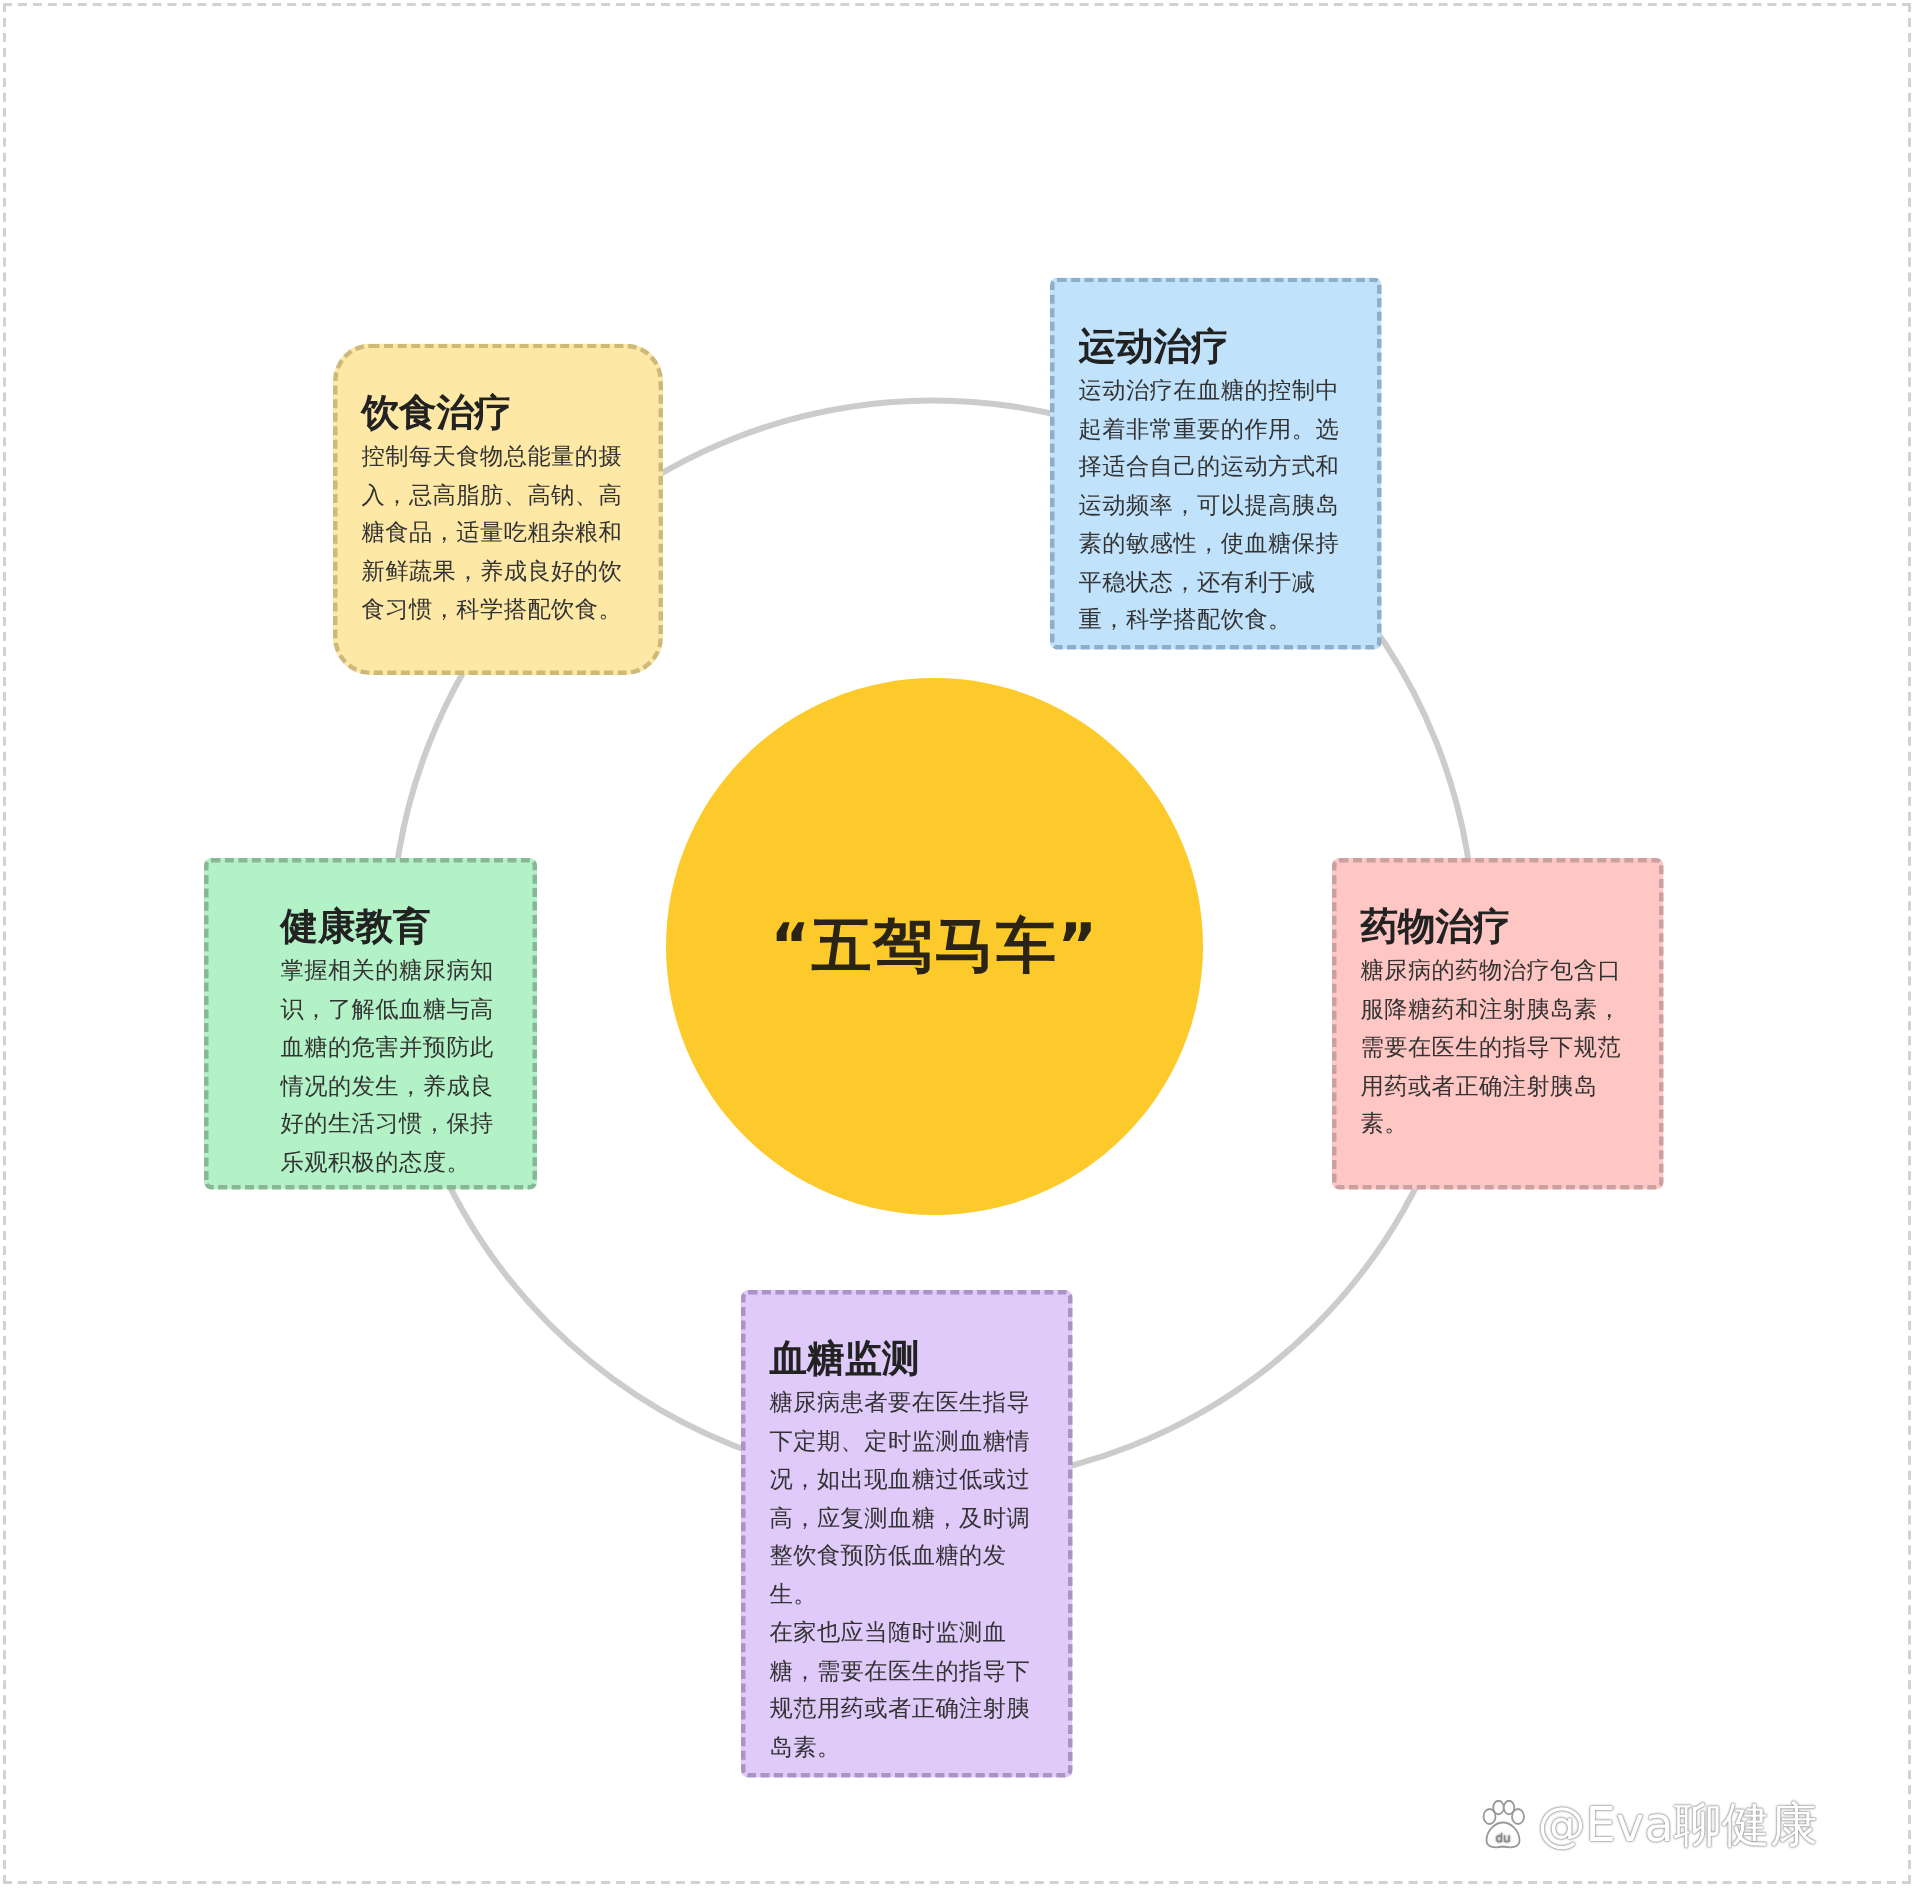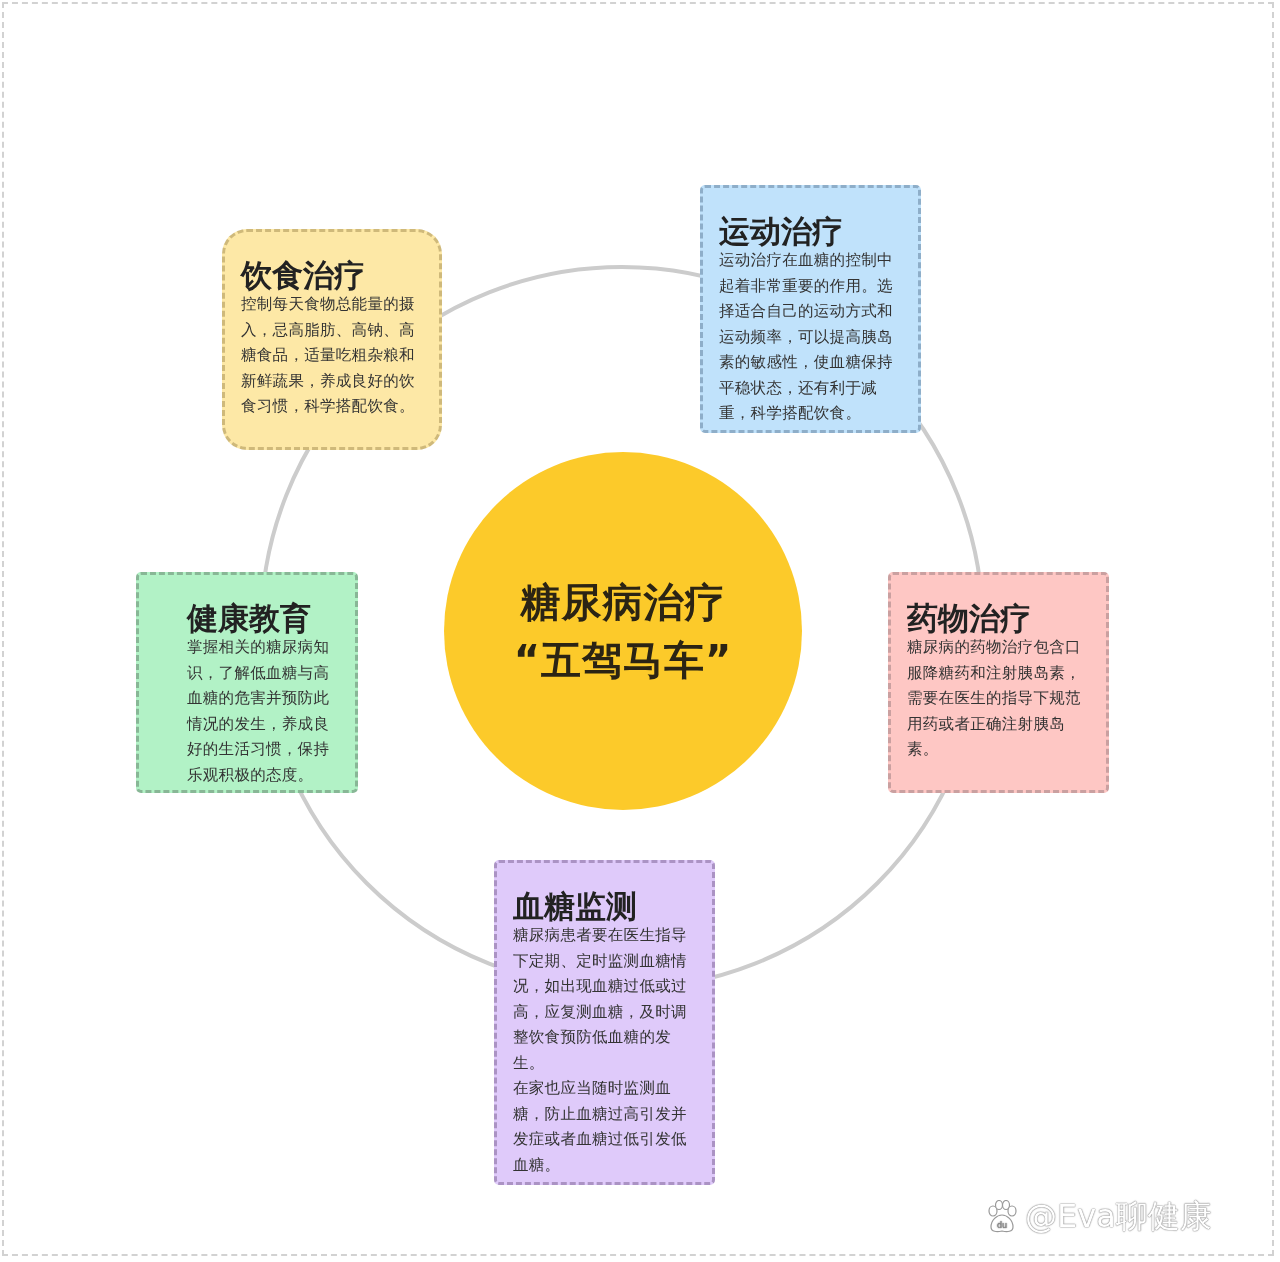--- a/index.html
+++ b/index.html
@@ -17,21 +17,21 @@
     border-radius:50%; background:#fcca2a;
     display:flex; flex-direction:column; align-items:center; justify-content:center;
   }
   .hub .t1, .hub .t2 {
     font-weight:bold; font-size:40px; color:#2b2414; line-height:58px; letter-spacing:1px;
   }
   .card {
     position:absolute; box-sizing:border-box; border-radius:5px; border-width:3px; border-style:dashed;
     padding:28px 14px 10px 16px;
   }
-  .card .title { font-size:31px; font-weight:bold; color:#222; line-height:30px; margin-bottom:2px; }
+  .card .title { font-size:25px; font-weight:bold; color:#222; line-height:30px; margin-bottom:2px; }
   .card .body { font-size:15.5px; line-height:25.5px; color:#333; letter-spacing:0.3px; }
   .card .body p { margin:0; }
   .diet    { left:222px; top:229px; width:220px; height:221px; background:#fde8a6; border-color:#cfb97a;border-radius:25px; }
   .exercise{ left:700px; top:185px; width:221px; height:248px; background:#c0e2fb; border-color:#8eaec9; }
   .drug    { left:888px; top:572px; width:221px; height:221px; background:#fec7c4; border-color:#caa0a0; }
   .edu     { left:136px; top:572px; width:222px; height:221px; background:#b2f2c6; border-color:#88b796;padding-left:48px; }
   .monitor { left:494px; top:860px; width:221px; height:325px; background:#dfcafa; border-color:#ab93c4; }
   .watermark {
     position:absolute; left:985px; top:1195px; display:flex; align-items:center; gap:6px;
     color:#ffffff; font-size:32px;
@@ -43,21 +43,20 @@
 </head>
 <body>
 
 <div class="frame"></div>
 
 <svg class="ring" width="1280" height="1262">
   <circle cx="622" cy="628" r="361" fill="none" stroke="#cccccc" stroke-width="4"></circle>
 </svg>
 
 <div class="hub">
-  <div class="t1">糖尿病治疗</div>
   <div class="t2">“五驾马车”</div>
 </div>
 
 <div class="card diet">
   <div class="title">饮食治疗</div>
   <div class="body">
     <p>控制每天食物总能量的摄入，忌高脂肪、高钠、高糖食品，适量吃粗杂粮和新鲜蔬果，养成良好的饮食习惯，科学搭配饮食。</p>
   </div>
 </div>
 
@@ -79,21 +78,21 @@
   <div class="title">健康教育</div>
   <div class="body">
     <p>掌握相关的糖尿病知识，了解低血糖与高血糖的危害并预防此情况的发生，养成良好的生活习惯，保持乐观积极的态度。</p>
   </div>
 </div>
 
 <div class="card monitor">
   <div class="title">血糖监测</div>
   <div class="body">
     <p>糖尿病患者要在医生指导下定期、定时监测血糖情况，如出现血糖过低或过高，应复测血糖，及时调整饮食预防低血糖的发生。</p>
-    <p>在家也应当随时监测血糖，防止血糖过高引发并发症或者血糖过低引发低血糖。</p>
+    <p>在家也应当随时监测血糖，需要在医生的指导下规范用药或者正确注射胰岛素。</p>
   </div>
 </div>
 
 <div class="watermark">
   <svg class="paw" viewBox="0 0 34 34">
     <g fill="#fff" stroke="#999" stroke-width="1.2">
       <ellipse cx="8" cy="11" rx="4" ry="5"></ellipse>
       <ellipse cx="14" cy="5" rx="3.5" ry="4.5"></ellipse>
       <ellipse cx="21" cy="5" rx="3.5" ry="4.5"></ellipse>
       <ellipse cx="27" cy="11" rx="4" ry="5"></ellipse>

